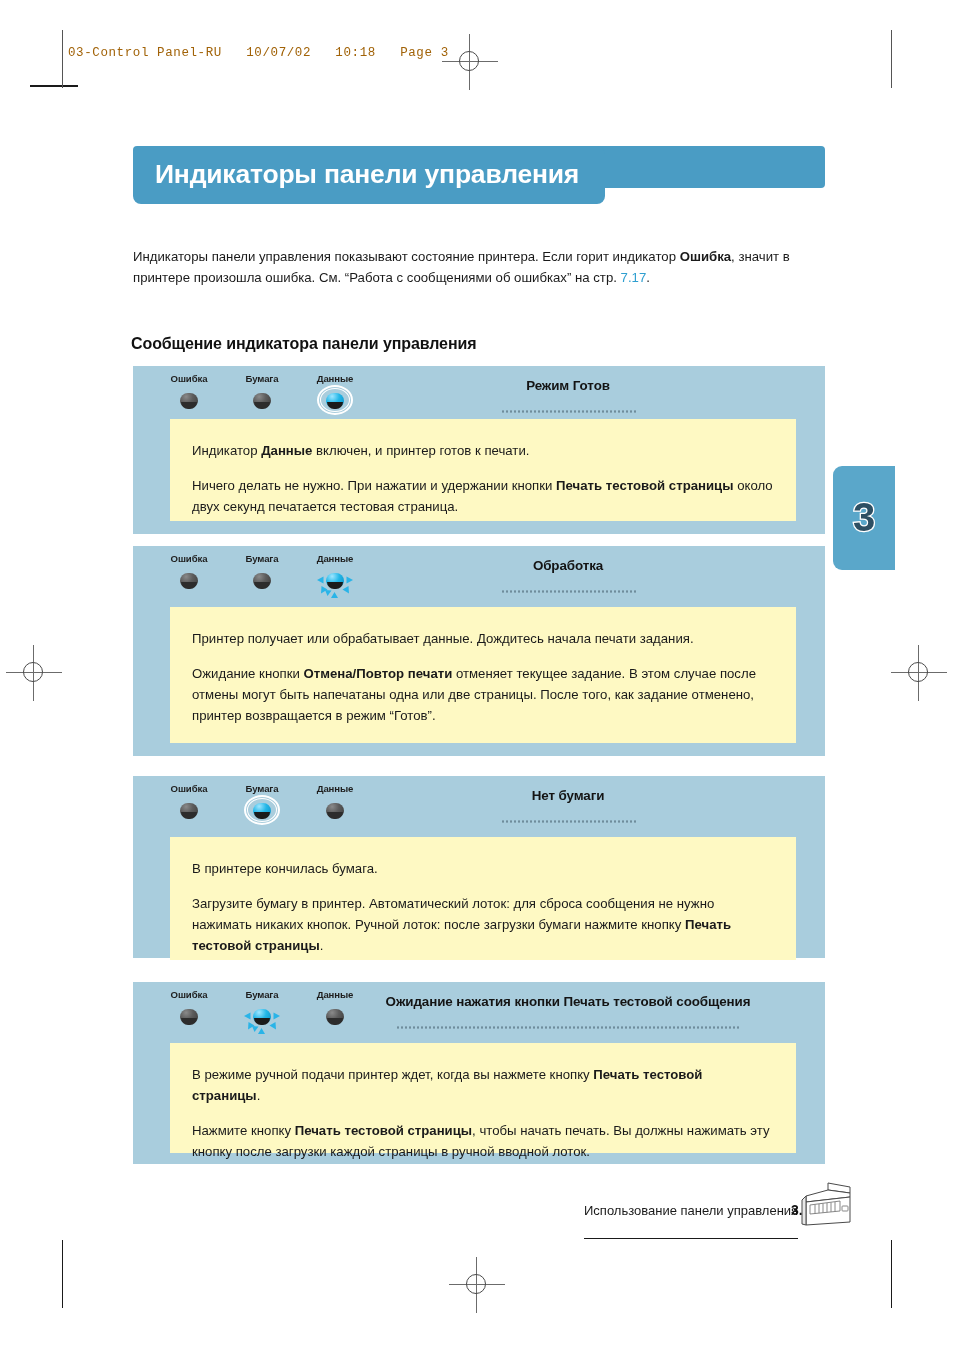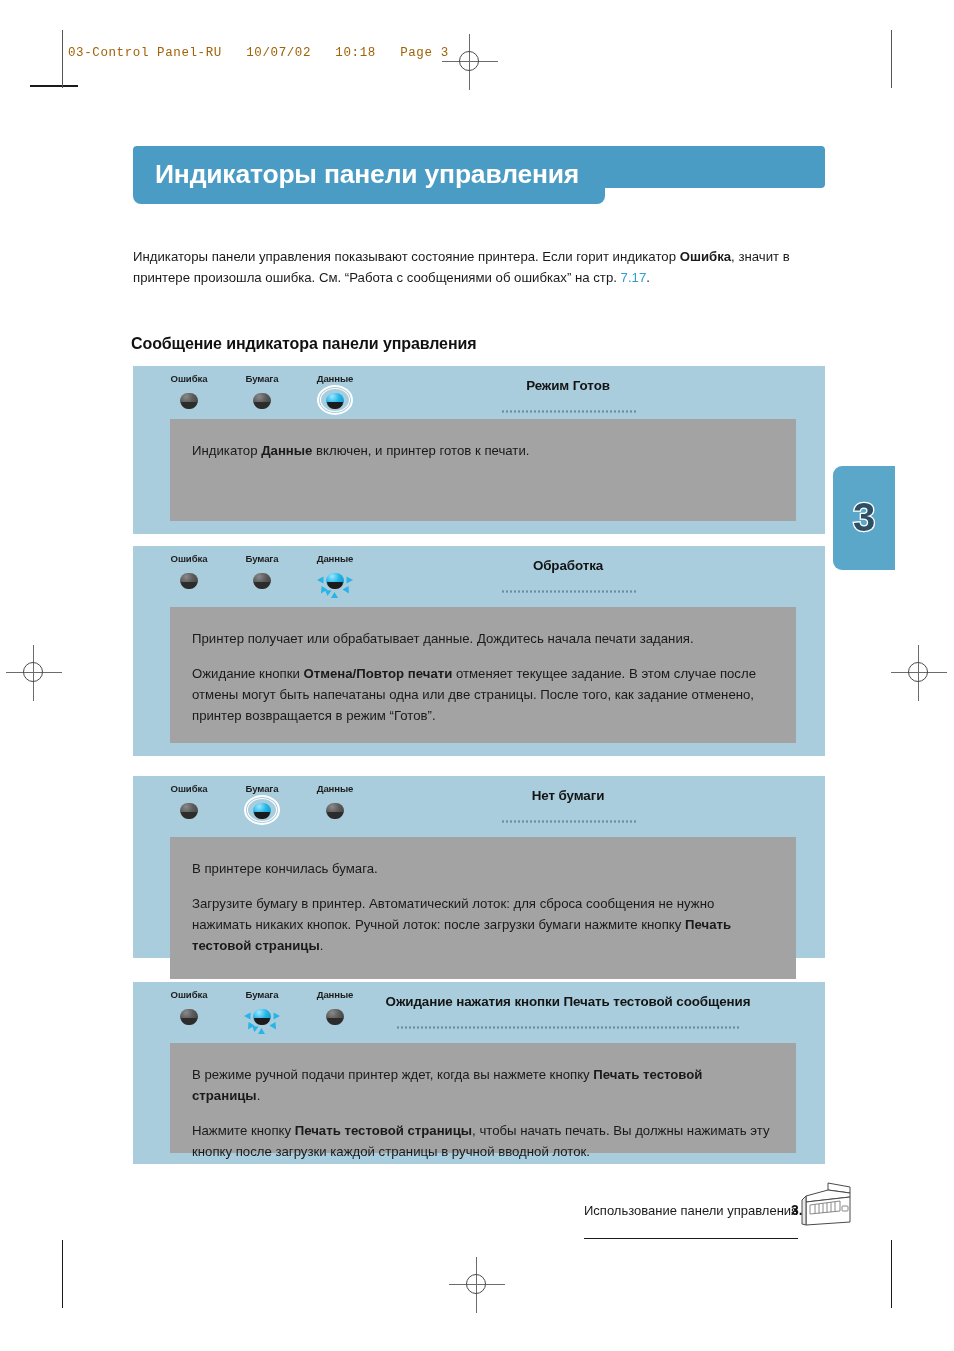--- a/index.html
+++ b/index.html
@@ -226,21 +226,21 @@
     display: inline-block;
     height: 3px;
     background-image: radial-gradient(circle, #6f8d9c 0 1px, transparent 1.3px);
     background-size: 4px 3px;
     background-repeat: repeat-x;
   }
   .panel .card {
     position: absolute;
     left: 37px;
     width: 626px;
-    background: #a3a3a3;
+    background: #fef9c3;
     box-sizing: border-box;
     padding: 21px 22px 20px 22px;
   }
   .card p {
     margin: 0 0 14px 0;
     font-size: 13.2px;
     line-height: 21px;
     color: #1a1a1a;
   }
   .card p:last-child { margin-bottom: 0; }
@@ -371,20 +371,21 @@
                 <div class="cap"></div>
                 <div class="base"></div>
               </div>
             </div>
           </div>
         </div>
         <div class="state-title">Режим Готов</div>
         <div class="state-dots"><span style="width:135px"></span></div>
         <div class="card" style="top: 53px; height: 102px;">
           <p><span>Индикатор </span><b>Данные</b><span> включен, и принтер готов к печати.</span></p>
+          <p><span>Ничего делать не нужно. При нажатии и удержании кнопки </span><b>Печать тестовой страницы</b><span> около двух секунд печатается тестовая страница.</span></p>
         </div>
       </div>
       <div class="panel" style="top: 546px; height: 210px;">
         <div class="leds">
           <div class="led-cell">
             <div class="led-label">Ошибка</div>
             <div class="led-wrap">
               <div class="led-dome">
                 <div class="cap"></div>
                 <div class="base"></div>
@@ -454,21 +455,21 @@
             <div class="led-wrap">
               <div class="led-dome">
                 <div class="cap"></div>
                 <div class="base"></div>
               </div>
             </div>
           </div>
         </div>
         <div class="state-title">Нет бумаги</div>
         <div class="state-dots"><span style="width:135px"></span></div>
-        <div class="card" style="top: 61px; height: 142px;">
+        <div class="card" style="top: 61px; height: 123px;">
           <p><span>В принтере кончилась бумага.</span></p>
           <p><span>Загрузите бумагу в принтер. Автоматический лоток: для сброса сообщения не нужно нажимать никаких кнопок. Ручной лоток: после загрузки бумаги нажмите кнопку </span><b>Печать тестовой страницы</b><span>.</span></p>
         </div>
       </div>
       <div class="panel" style="top: 982px; height: 182px;">
         <div class="leds">
           <div class="led-cell">
             <div class="led-label">Ошибка</div>
             <div class="led-wrap">
               <div class="led-dome">

